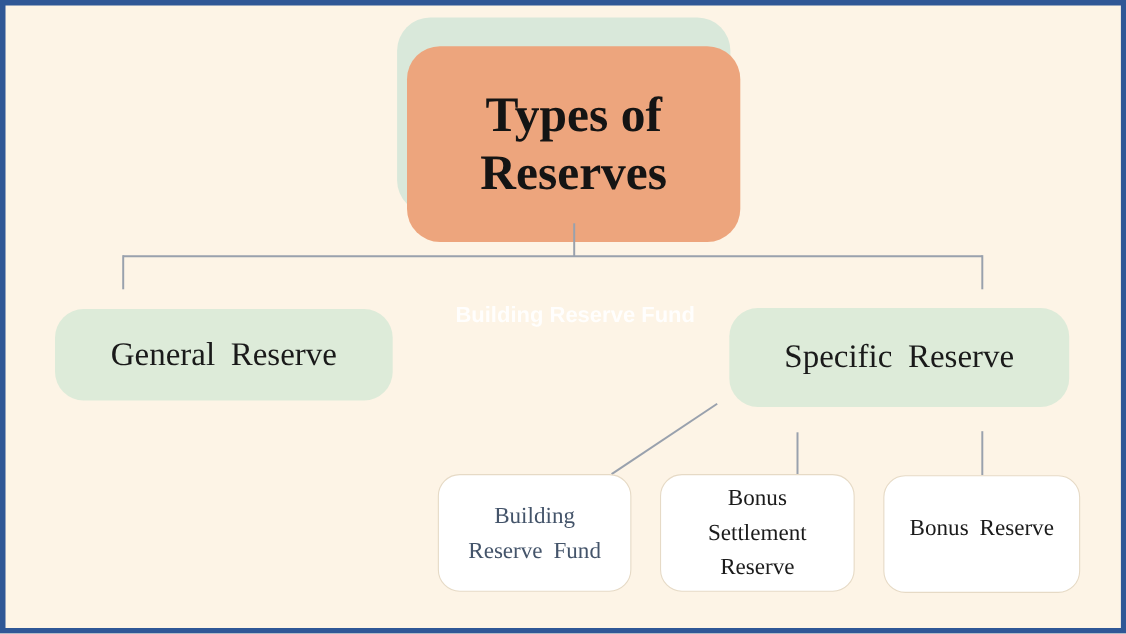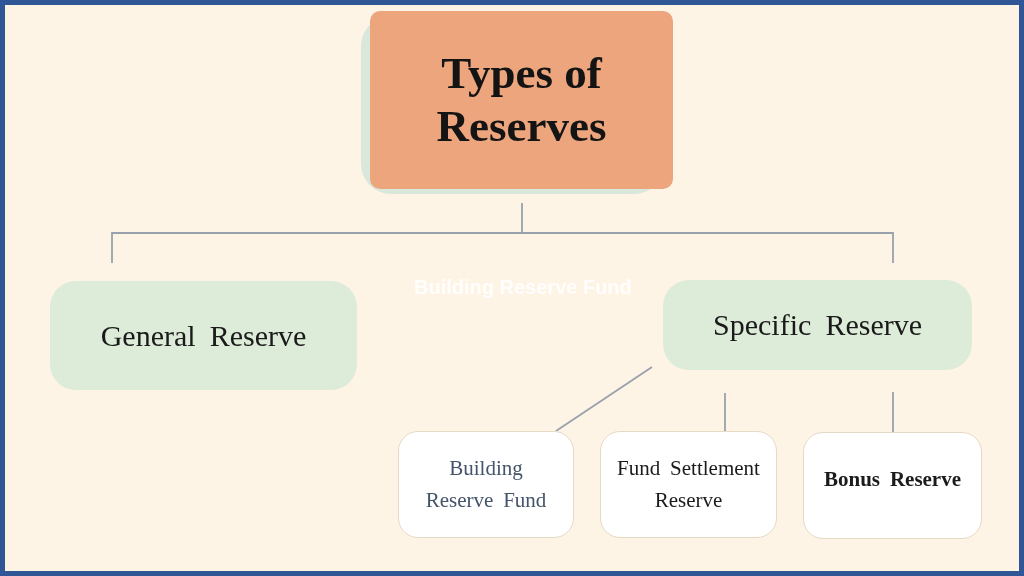--- a/index.html
+++ b/index.html
@@ -13,22 +13,22 @@
     font-family: "Liberation Serif", serif;
   }
   .abs { position: absolute; }
 
   
   .root-shadow {
     left: 361px; top: 16px; width: 303px; height: 178px;
     background: #D9E8DA; border-radius: 30px;
   }
   .root-node {
-    left: 370px; top: 11px; width: 303px; height: 178px;
-    background: #EDA57D; border-radius: 10px;
+    left: 370px; top: 42px; width: 303px; height: 178px;
+    background: #EDA57D; border-radius: 30px;
     display: flex; align-items: center; justify-content: center;
     text-align: center;
     font-size: 45px; font-weight: bold; line-height: 1.18;
     color: #141414;
     padding: 0 20px; box-sizing: border-box;
   }
 
   
   .connectors { left: 0; top: 0; width: 1024px; height: 576px; pointer-events: none; }
 
@@ -43,39 +43,39 @@
     letter-spacing: 0px;
   }
 
   
   .l1-node {
     background: #DDEBD9; border-radius: 26px;
     display: flex; align-items: center; justify-content: center;
     font-size: 30px; color: #1A1A1A;
     word-spacing: 0.22em; text-align: center;
   }
-  .node-general  { left: 50px;  top: 281px; width: 307px; height: 109px; }
+  .node-general  { left: 50px;  top: 281px; width: 307px; height: 83px; }
   .node-specific { left: 663px; top: 280px; width: 309px; height: 90px; }
 
   
   .l2-node {
     background: #FFFFFF;
     border: 1px solid #E6DAC6;
     border-radius: 20px;
     display: flex; align-items: center; justify-content: center;
     text-align: center;
     font-size: 21px; line-height: 1.5;
     word-spacing: 0.22em;
     box-sizing: border-box;
     padding: 6px 14px;
   }
   .node-brf { left: 398px; top: 431px; width: 176px; height: 107px; color: #44546A; }
   .node-lsr { left: 600px; top: 431px; width: 177px; height: 107px; color: #1B1B1B; }
   .node-br  { left: 803px; top: 432px; width: 179px; height: 107px; color: #1B1B1B;
-              padding-bottom: 18px; font-weight: bold; }
+              padding-bottom: 18px; }
 </style>
 </head>
 <body>
 
 <div class="slide">
 
   <div class="abs root-shadow"></div>
 
   <div class="abs root-node">
     <span>Types of Reserves</span>
@@ -108,20 +108,20 @@
 
   <div class="abs l1-node node-specific">
     <span>Specific Reserve</span>
   </div>
 
   <div class="abs l2-node node-brf">
     <span>Building Reserve Fund</span>
   </div>
 
   <div class="abs l2-node node-lsr">
-    <span>Fund Settlement Reserve</span>
+    <span>Bonus Settlement Reserve</span>
   </div>
 
   <div class="abs l2-node node-br">
     <span>Bonus Reserve</span>
   </div>
 
 </div>
 
 </body></html>

